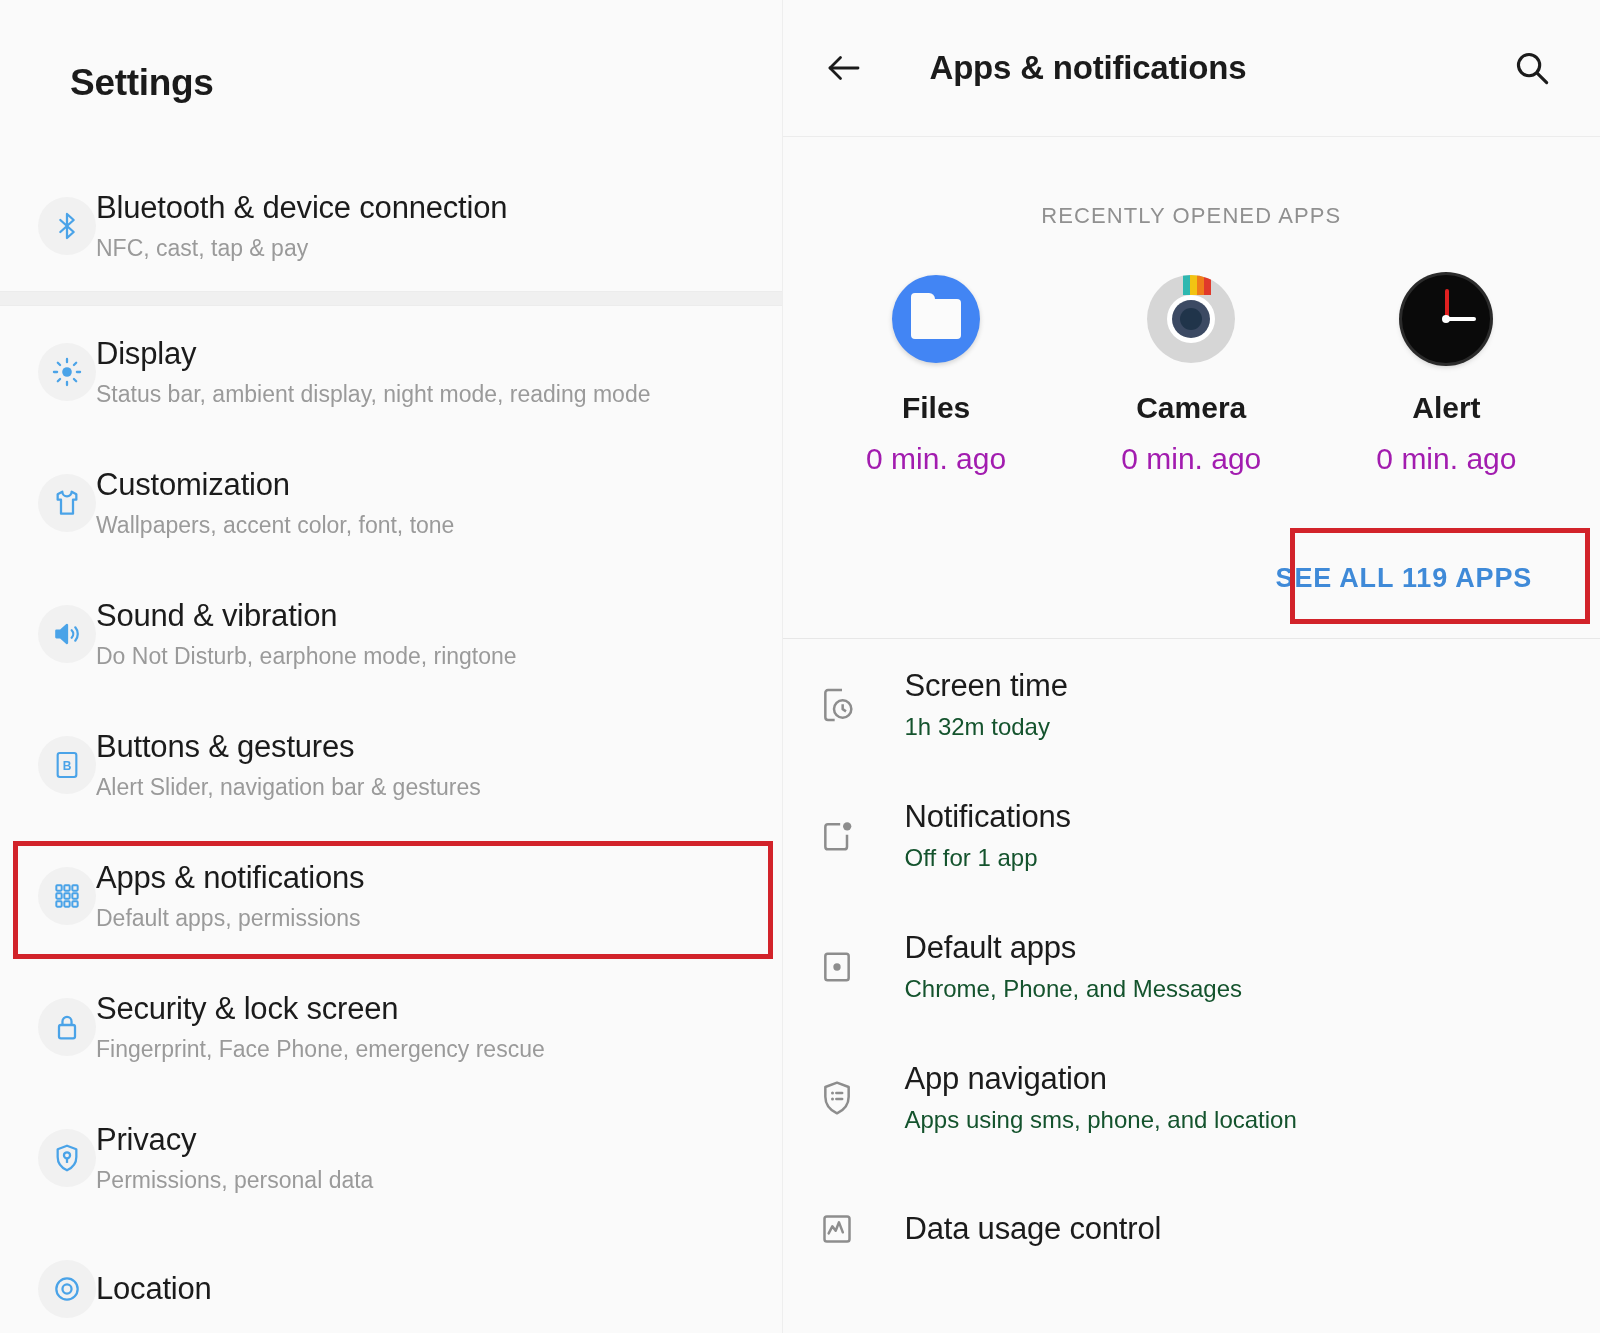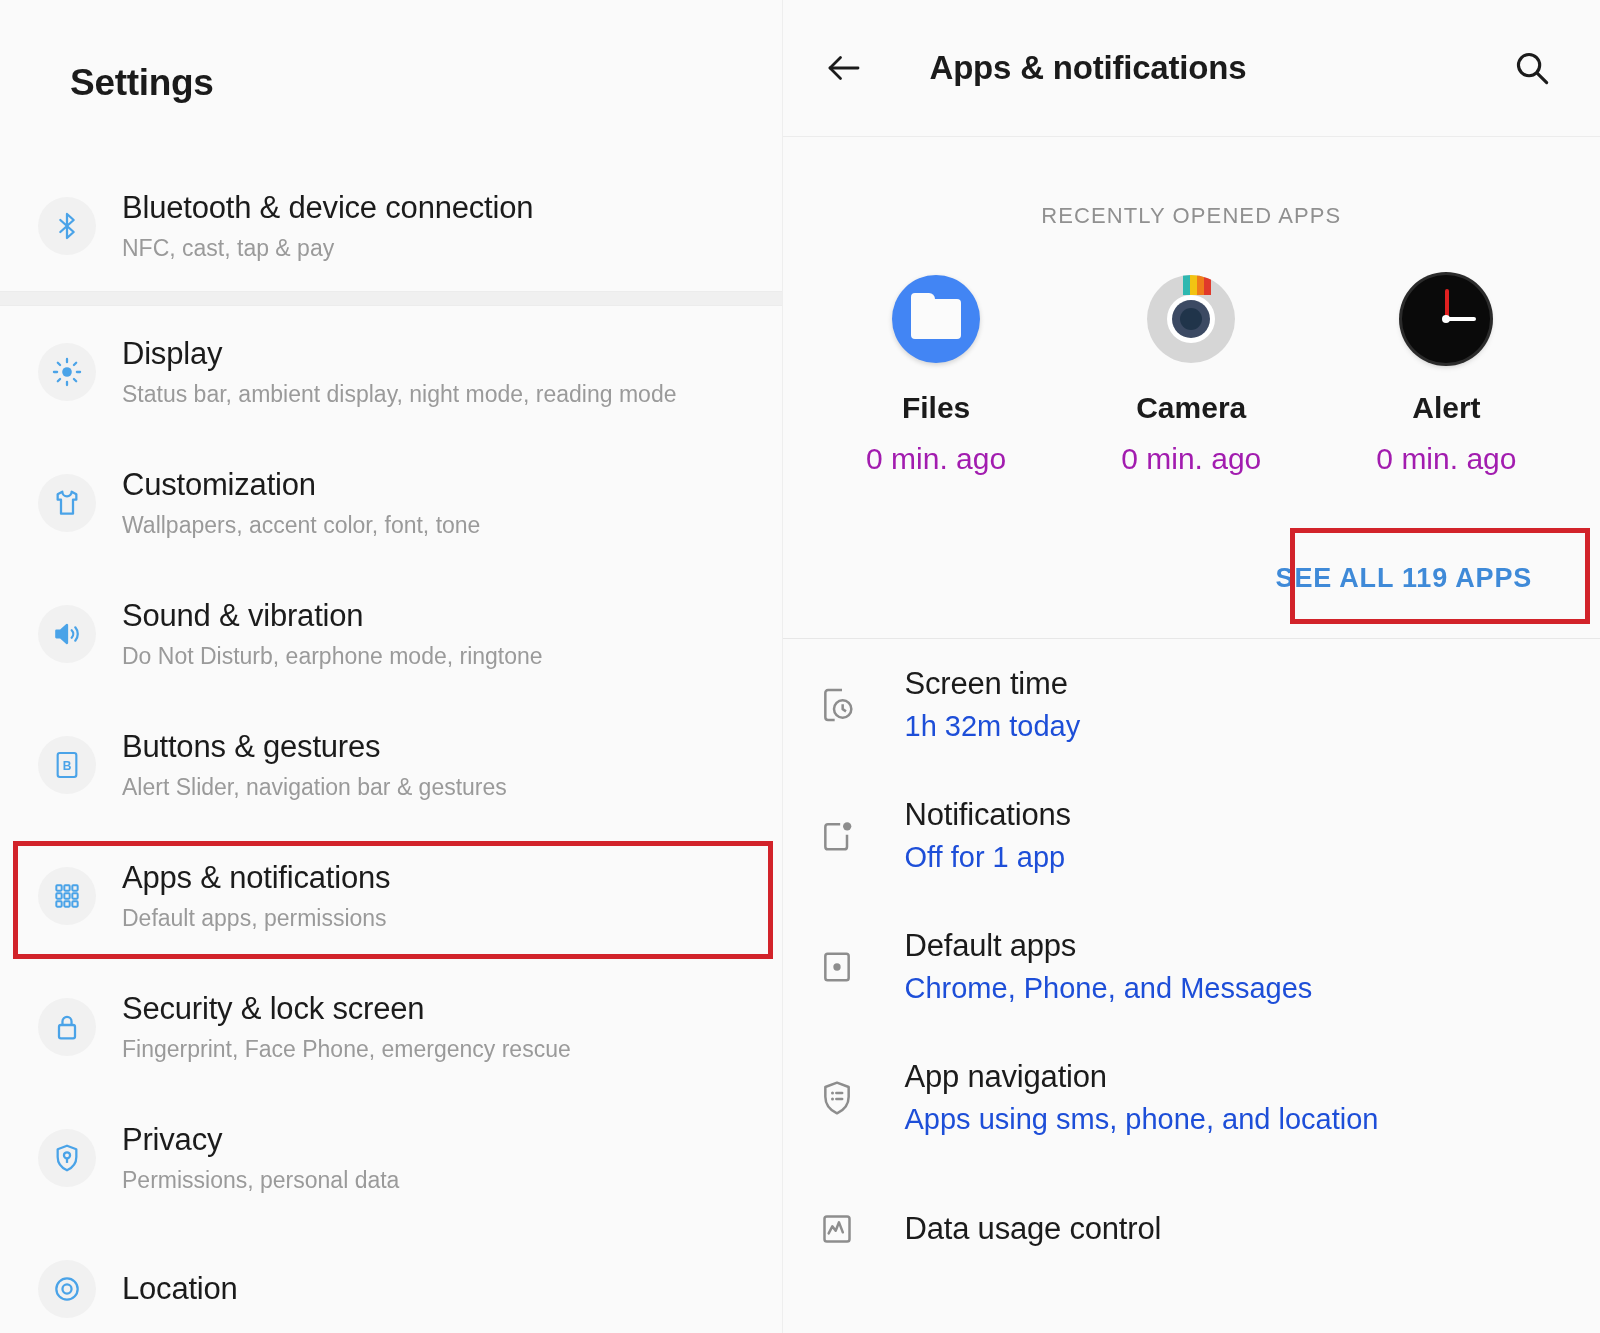--- a/index.html
+++ b/index.html
@@ -57,21 +57,20 @@
     width: 58px;
     height: 58px;
     border-radius: 50%;
     background: #f1f1f1;
     display: flex;
     align-items: center;
     justify-content: center;
     flex: 0 0 58px;
   }
   .srow .texts {
-    margin-left: 26px;
     display: flex;
     flex-direction: column;
     justify-content: center;
   }
   .srow .title {
     font-size: 31px;
     color: #1b1b1b;
     line-height: 1.15;
     letter-spacing: -0.2px;
   }
@@ -310,22 +309,22 @@
     flex: 0 0 56px;
   }
   .rrow .rtexts { margin-left: 40px; }
   .rrow .rtitle {
     font-size: 31px;
     color: #1b1b1b;
     line-height: 1.15;
     letter-spacing: -0.2px;
   }
   .rrow .rsub {
-    font-size: 29px;
-    color: #1d4ed8;
+    font-size: 24px;
+    color: #14532d;
     margin-top: 9px;
     line-height: 1.15;
   }
 </style>
 </head>
 <body>
 
 <div class="screen">
 
   <div class="left-pane">

